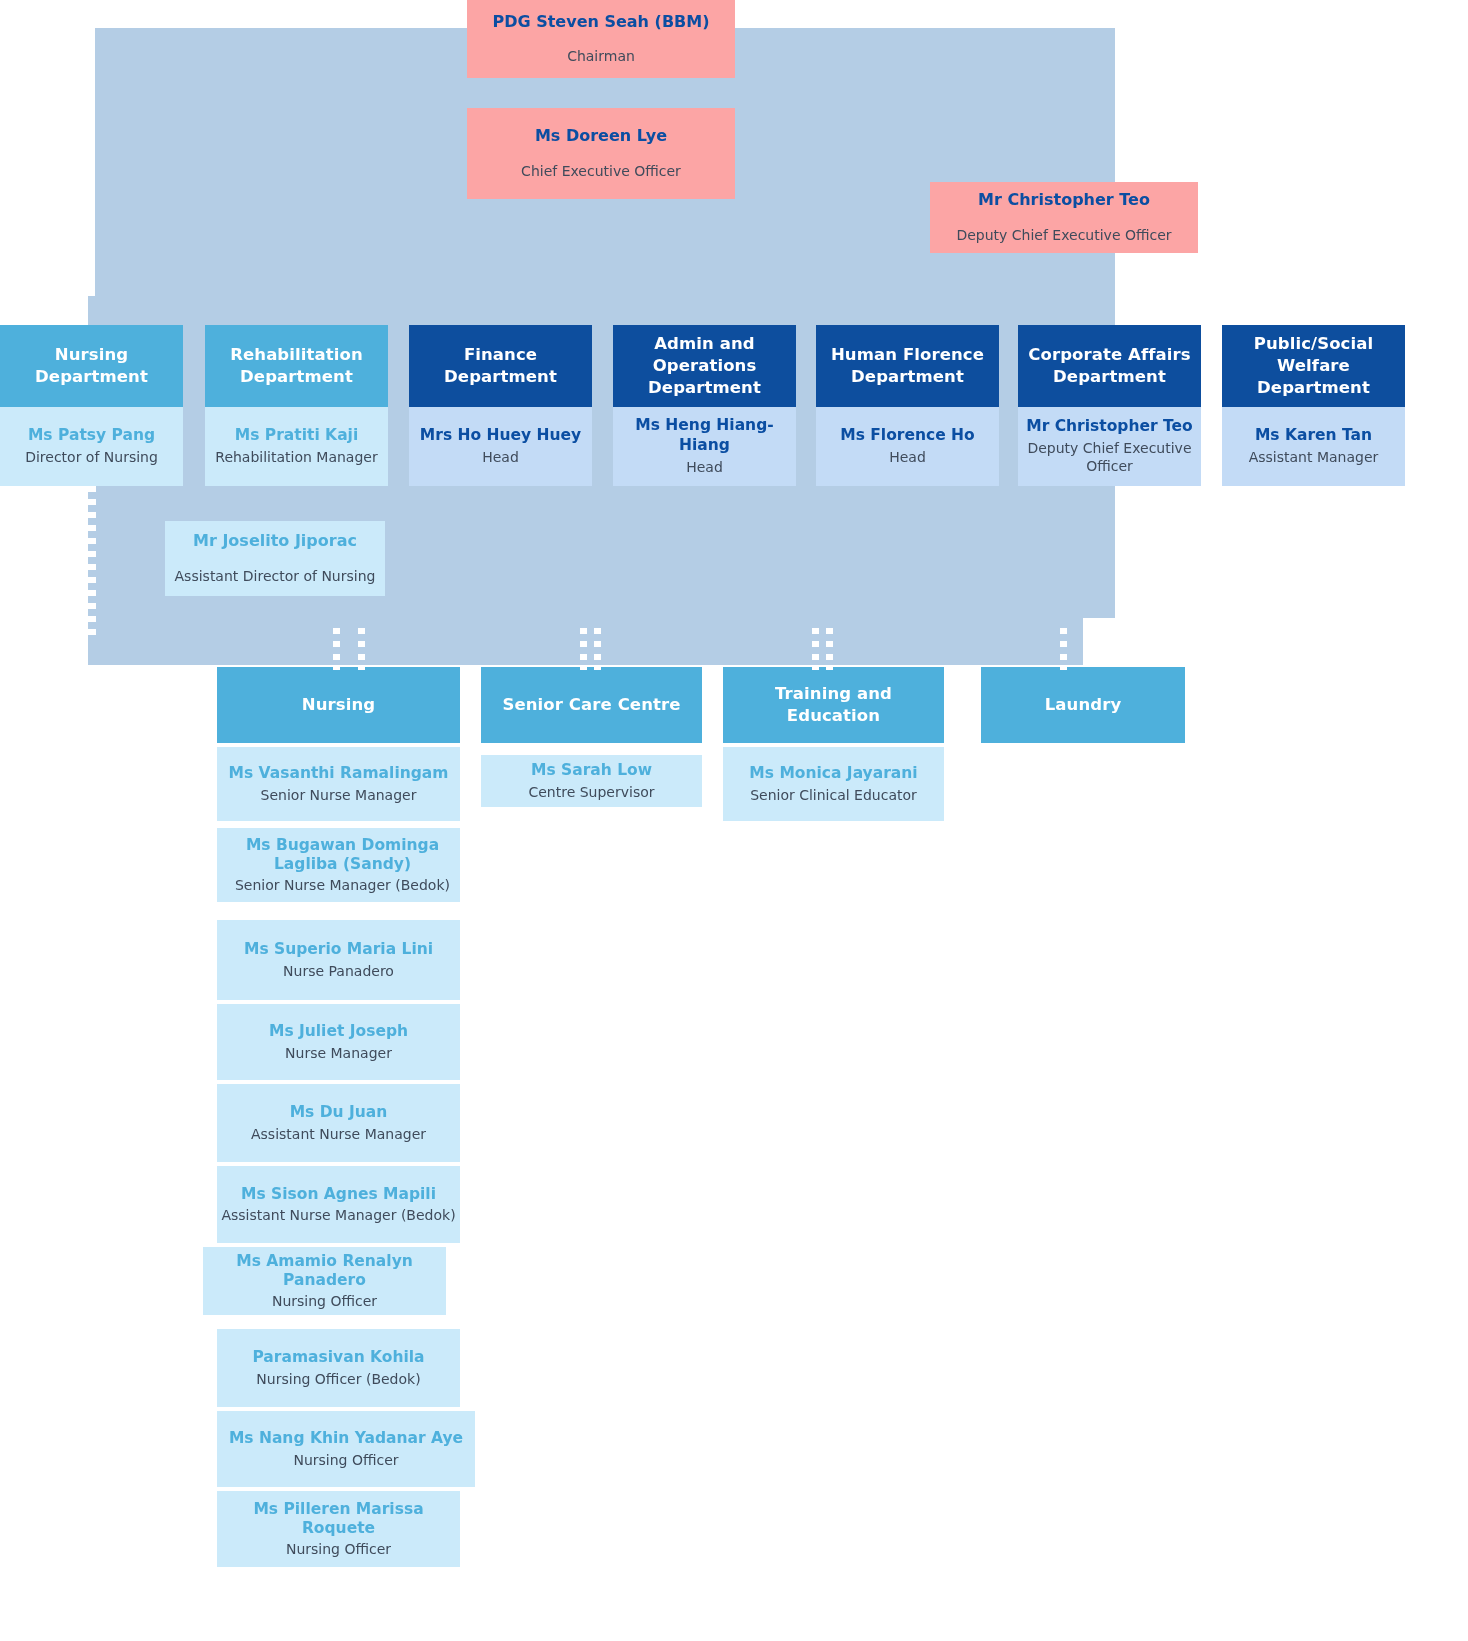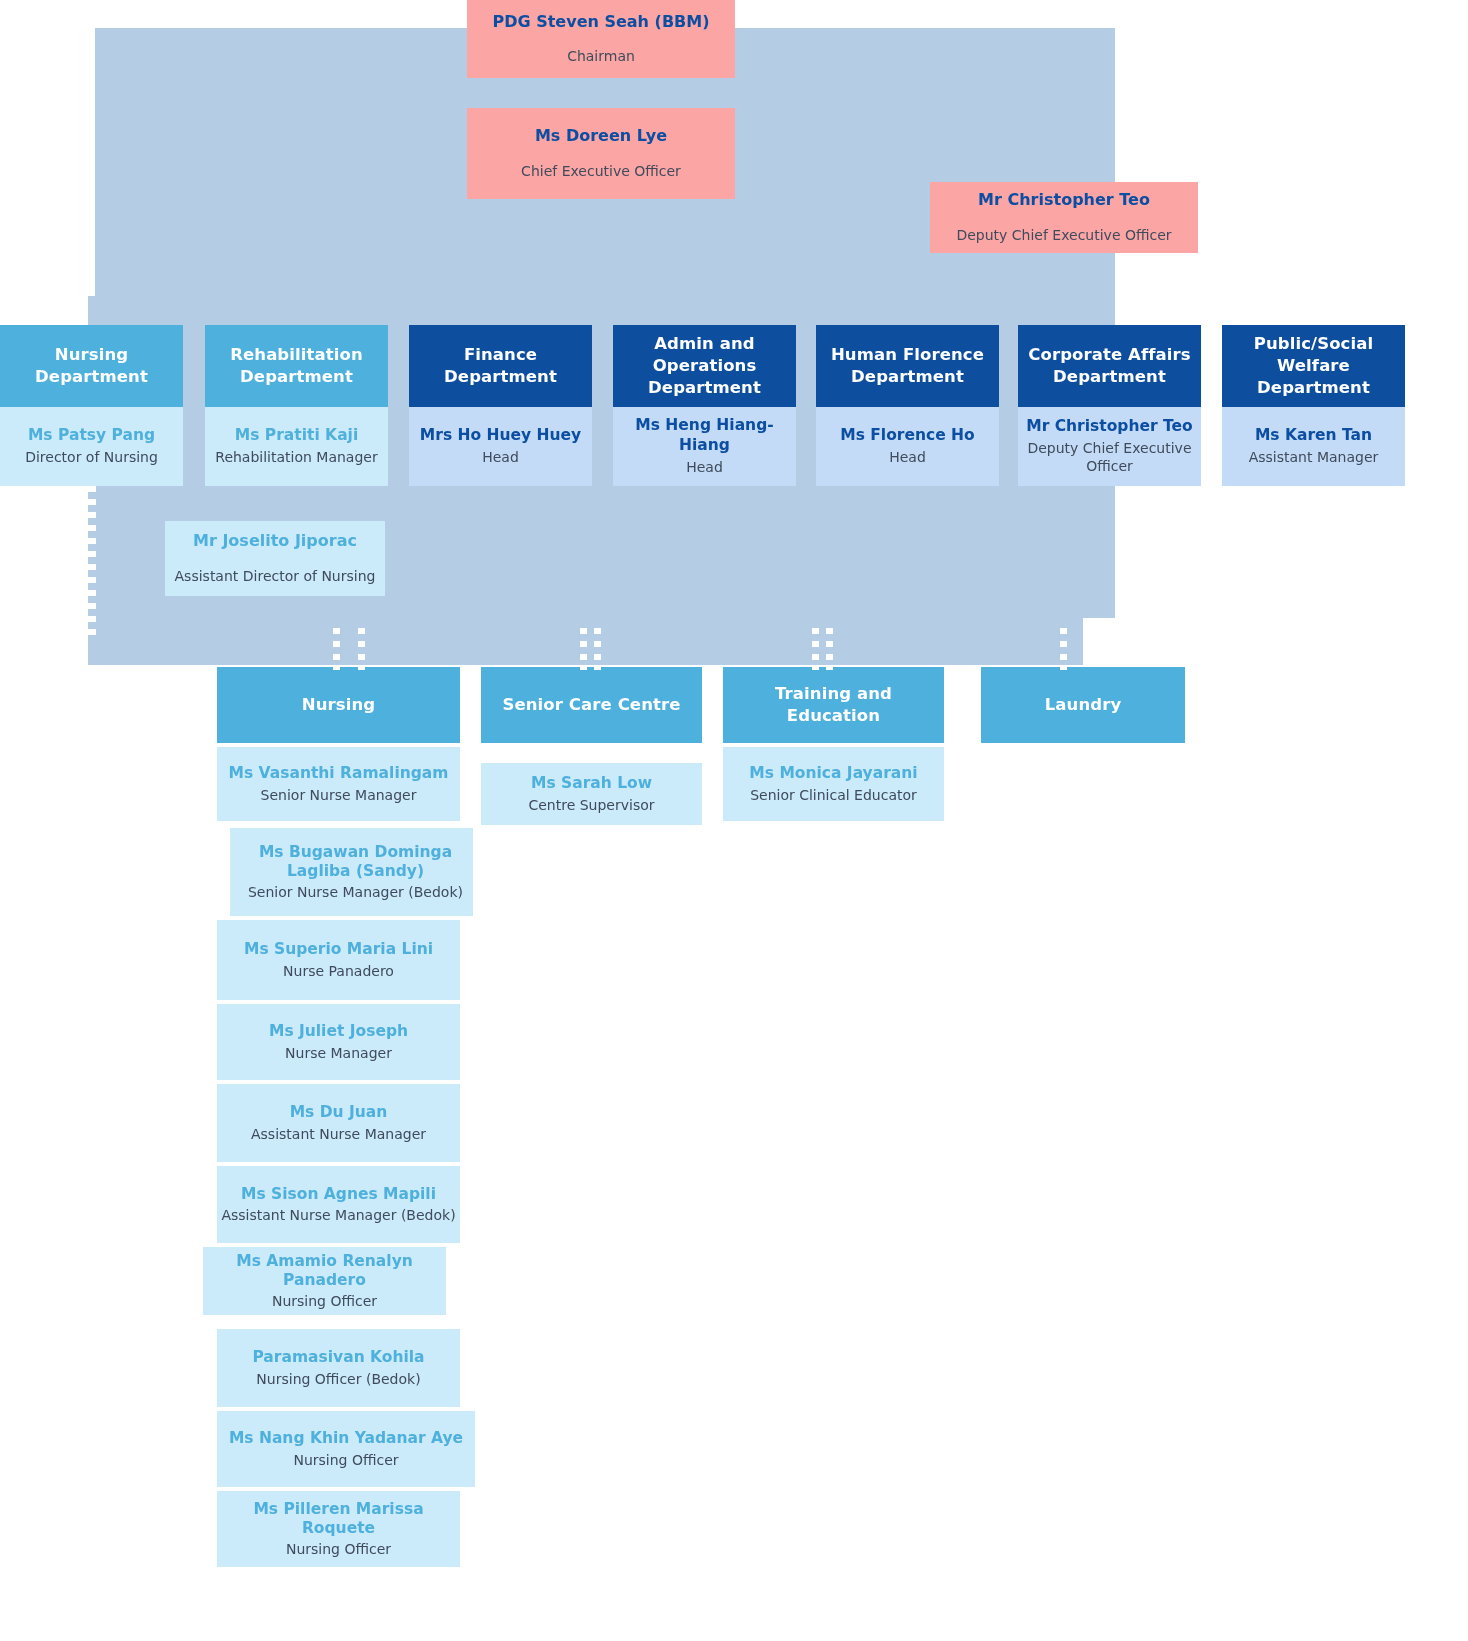--- a/index.html
+++ b/index.html
@@ -158,39 +158,39 @@
 <div class="card" style="left:217px;top:667px;width:243px;height:157px;">
   <div class="hdr hdr-cyan" style="height:76px;">Nursing</div>
   <div class="body body-pale" style="height:74px;margin-top:4px;">
     <div class="nm">Ms Vasanthi Ramalingam</div>
     <div class="ttl">Senior Nurse Manager</div>
   </div>
 </div>
 
 <div class="card" style="left:481px;top:667px;width:221px;height:157px;">
   <div class="hdr hdr-cyan" style="height:76px;">Senior Care Centre</div>
-  <div class="body body-pale" style="height:62px;margin-top:20px;">
+  <div class="body body-pale" style="height:52px;margin-top:12px;">
     <div class="nm">Ms Sarah Low</div>
     <div class="ttl">Centre Supervisor</div>
   </div>
 </div>
 
 <div class="card" style="left:723px;top:667px;width:221px;height:157px;">
   <div class="hdr hdr-cyan" style="height:76px;">Training and Education</div>
   <div class="body body-pale" style="height:74px;margin-top:4px;">
     <div class="nm">Ms Monica Jayarani</div>
     <div class="ttl">Senior Clinical Educator</div>
   </div>
 </div>
 
 <div class="card" style="left:966px;top:667px;width:219px;height:76px;padding-left:15px;">
   <div class="hdr hdr-cyan" style="height:76px;">Laundry</div>
 </div>
 
-<div class="chip" style="left:230px;top:828px;width:243px;height:88px;padding-left:12px;">
+<div class="chip" style="left:217px;top:828px;width:243px;height:74px;padding-left:12px;">
   <div class="nm">Ms Bugawan Dominga Lagliba (Sandy)</div>
   <div class="ttl">Senior Nurse Manager (Bedok)</div>
 </div>
 <div class="chip" style="left:217px;top:920px;width:243px;height:80px;">
   <div class="nm">Ms Superio Maria Lini</div>
   <div class="ttl">Nurse Panadero</div>
 </div>
 <div class="chip" style="left:217px;top:1004px;width:243px;height:76px;">
   <div class="nm">Ms Juliet Joseph</div>
   <div class="ttl">Nurse Manager</div>

